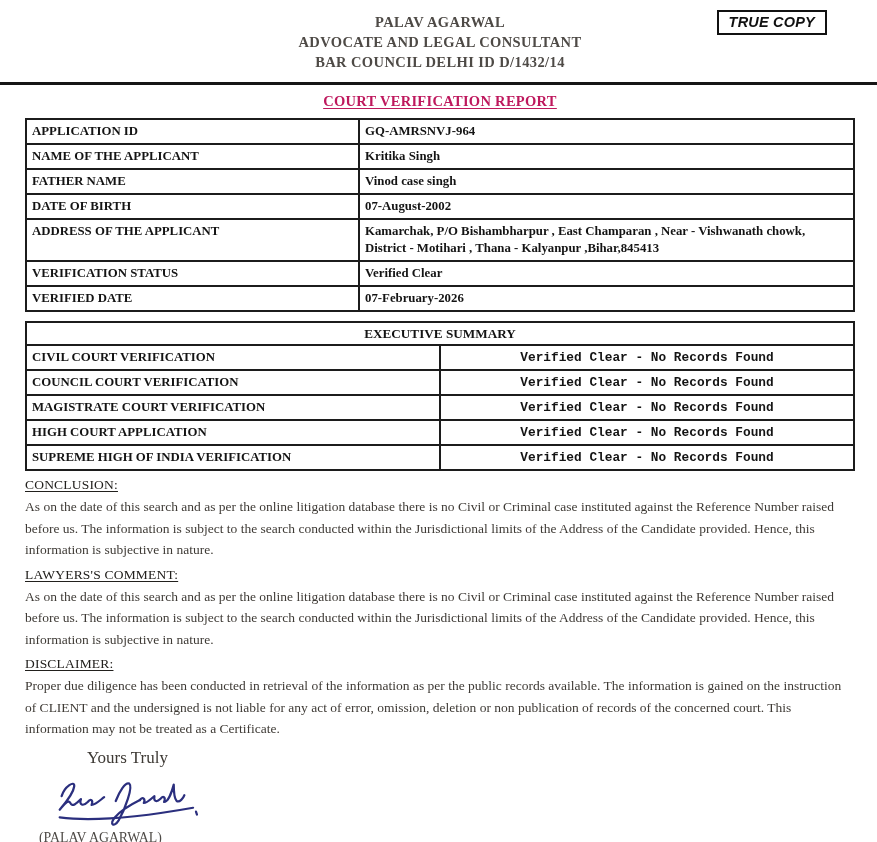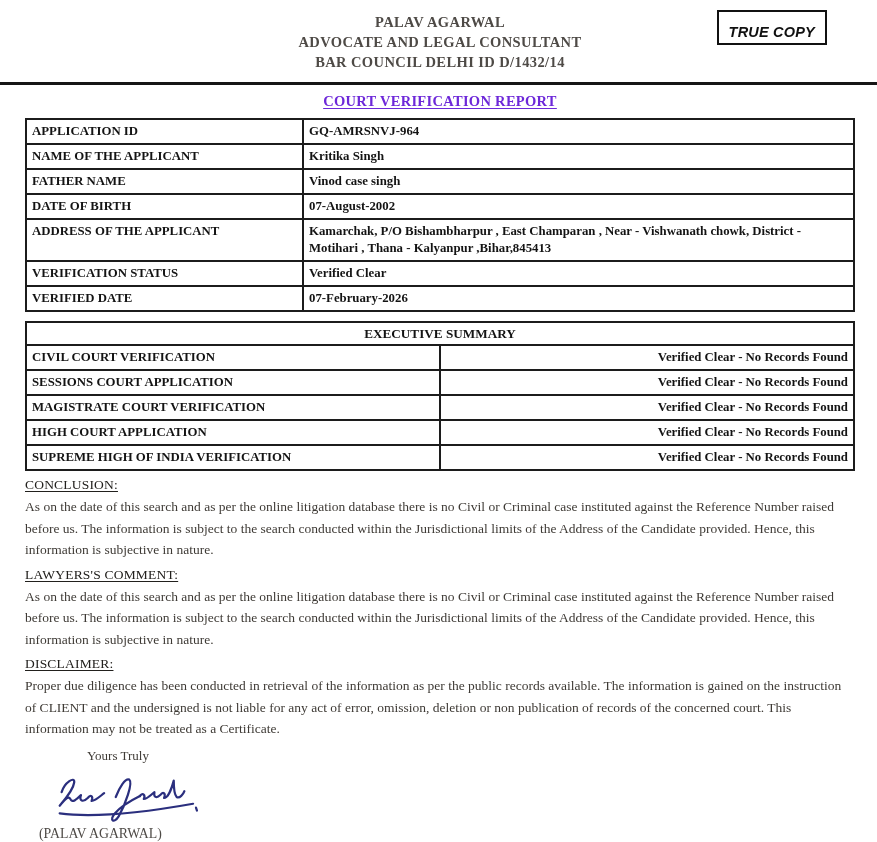--- a/index.html
+++ b/index.html
@@ -20,38 +20,38 @@
     font-weight:bold;
     font-size:14.5px;
     line-height:20px;
     color:#4e4a46;
     letter-spacing:0.4px;
   }
   
   .stamp {
     position:absolute; top:10px; right:50px;
     border:2px solid #111;
-    padding:12px 10px 3px 10px;
+    padding:2px 10px 3px 10px;
     font-family:"Liberation Sans","DejaVu Sans",sans-serif;
     font-style:italic; font-weight:bold;
     font-size:14.5px; color:#101010;
     letter-spacing:0.2px;
     background:#fff;
   }
   
   .rule {
     margin:10px -22px 0 -25px;
     height:3px; background:#161616;
   }
   
   .report-title {
     margin-top:8px;
     text-align:center;
     font-size:14.5px; font-weight:bold;
-    color:#6d28d9;
+    color:#be185d;
     text-decoration:underline;
     text-underline-offset:2px;
     letter-spacing:0.3px;
   }
   
   table {
     width:830px;
     border-collapse:collapse;
     table-layout:fixed;
   }
@@ -59,43 +59,43 @@
   .t2 { margin-top:9px;border-radius:17px; }
   td {
     border:2px solid #1c1c1c;
     font-weight:bold;
     font-size:12.8px;
     line-height:17px;
     padding:3px 5px;
     color:#141414;
     vertical-align:top;
   }
-  .t1 td.lbl, .t2 td.lbl { width:277px; }
+  .t1 td.lbl, .t2 td.lbl { width:333px; }
   .t2 td.hdr { text-align:center; font-size:13.2px; padding:2px 5px; }
-  .t2 td.val { text-align:right; }
+  .t2 td.val { text-align:center;font-family:Liberation Mono, monospace; }
   
   .section { margin-top:5px; }
   .section h2 {
     font-size:13.5px; font-weight:normal;
     color:#22201d;
     text-decoration:underline;
     text-underline-offset:2px;
     margin:6px 0 3px 0;
     letter-spacing:0.2px;
   }
   .section p {
     font-size:13.5px;
     line-height:21.5px;
     color:#3e3a35;
     width:830px;
   }
   
   .closing {
     margin:8px 0 4px 62px;
-    font-size:13px;
+    font-size:17px;
     color:#3e3a35;
   }
   .signature {
     display:block;
     margin:2px 0 0 20px;
     width:185px; height:58px;
   }
   .signatory {
     margin-left:14px;
     font-size:13.8px;
@@ -164,21 +164,21 @@
   <table class="t2">
     <tbody>
       <tr>
         <td class="hdr" colspan="2">EXECUTIVE SUMMARY</td>
       </tr>
       <tr>
         <td class="lbl">CIVIL COURT VERIFICATION</td>
         <td class="val">Verified Clear - No Records Found</td>
       </tr>
       <tr>
-        <td class="lbl">SESSIONS COURT APPLICATION</td>
+        <td class="lbl">COUNCIL COURT VERIFICATION</td>
         <td class="val">Verified Clear - No Records Found</td>
       </tr>
       <tr>
         <td class="lbl">MAGISTRATE COURT VERIFICATION</td>
         <td class="val">Verified Clear - No Records Found</td>
       </tr>
       <tr>
         <td class="lbl">HIGH COURT APPLICATION</td>
         <td class="val">Verified Clear - No Records Found</td>
       </tr>

